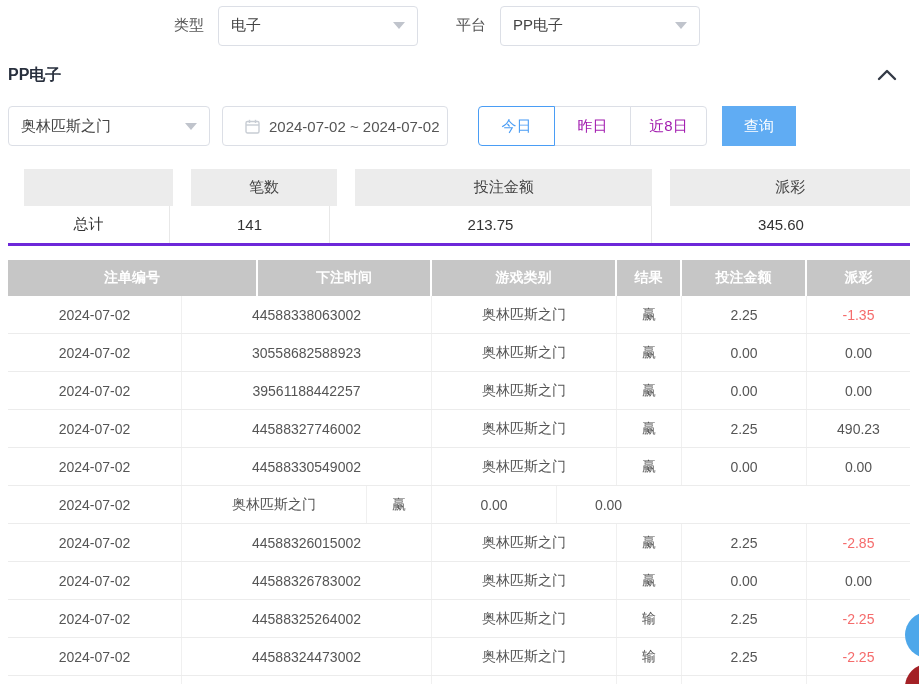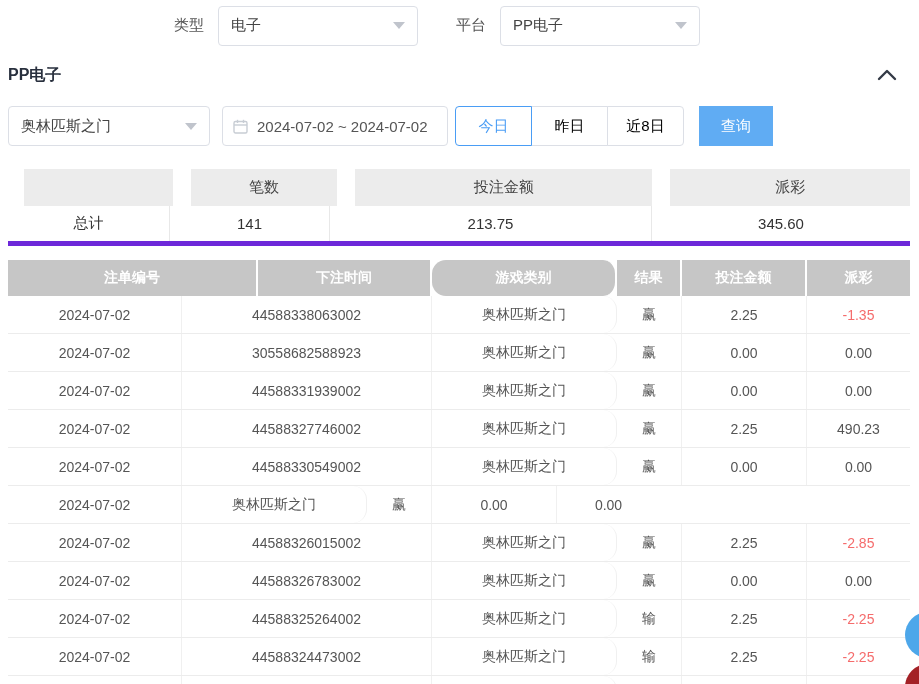--- a/index.html
+++ b/index.html
@@ -55,30 +55,30 @@
   .section-title { font-size: 16px; font-weight: bold; color: #29303e; }
   .chevron-up { cursor: pointer; display: flex; align-items: center; }
 
   
   .filter-row {
     display: flex;
     align-items: center;
     margin: 19px 0 0 8px;
   }
   .game-select { width: 202px; padding: 0 12px; cursor: pointer; }
-  .date-input { width: 226px; margin-left: 12px; padding: 0 10px; cursor: pointer; }
+  .date-input { width: 226px; margin-left: 12px; padding: 0 22px; cursor: pointer; }
   .date-input .cal { margin-right: 9px; flex: 0 0 auto; display:flex; }
   .date-text { font-size: 15px; color: #555; white-space: nowrap; }
 
-  .qgroup { display: flex; margin-left: 7px; }
+  .qgroup { display: flex; margin-left: 30px; }
   .qbtn {
     width: 77px; height: 40px;
     background: #fff;
     border: 1px solid #dcdfe6;
-    color: #000000;
+    color: #a21caf;
     font-size: 15px;
     cursor: pointer;
     margin-left: -1px;
     font-family: inherit;
   }
   .qbtn:first-child { border-radius: 4px 0 0 4px; margin-left: 0; }
   .qbtn:last-child { border-radius: 0 4px 4px 0; }
   .qbtn.active { border: 1px solid #4a9df5; color: #4a9df5; position: relative; z-index: 1; }
 
   .search-btn {
@@ -98,21 +98,21 @@
   .sum-head { display: flex; height: 37px; }
   .sum-head .cell {
     background: #ececec;
     color: #444;
     font-size: 15px;
     display: flex; align-items: center; justify-content: center;
     border-right: 2px solid #fff;
     margin-left: 16px;
   }
   .sum-head .cell:last-child { border-right: none; }
-  .sum-body { display: flex; height: 40px; border-bottom: 5px solid #6d28d9; }
+  .sum-body { display: flex; height: 40px; border-bottom: 3px solid #6d28d9; }
   .sum-body .cell {
     font-size: 15px; color: #333;
     display: flex; align-items: center; justify-content: center;
     border-right: 1px solid #e8e8e8;
   }
   .sum-body .cell:last-child { border-right: none; }
   .sc0 { width: 162px; } .sc1 { width: 160px; } .sc2 { width: 322px; } .sc3 { width: 258px; }
 
   
   .bets { margin: 14px 0 0 8px; width: 902px; }
@@ -128,21 +128,21 @@
   .bet-head .cell:last-child { border-right: none; }
   .trow { display: flex; height: 38px; border-bottom: 1px solid #ececec; background: #fff; }
   .trow .cell {
     font-size: 14px; color: #555;
     display: flex; align-items: center; justify-content: center;
     border-right: 1px solid #f0f0f0;
     overflow: hidden;
   }
   .trow .cell:last-child { border-right: none; }
   .trow .cell.neg { color: #f56c6c; }
-  .c0 { width: 174px; } .c1 { width: 250px; } .c2 { width: 185px; border-radius: 14px; }
+  .c0 { width: 174px; } .c1 { width: 250px; } .c2 { width: 185px; }
   .c3 { width: 65px; }  .c4 { width: 125px; } .c5 { width: 103px; }
   .trow.partial { height: 38px; }
 
   
   .fab {
     position: absolute;
     width: 46px; height: 46px;
     border-radius: 50%;
     right: -32px;
     cursor: pointer;
@@ -235,21 +235,21 @@
       <div class="trow">
         <div class="cell c0">2024-07-02</div>
         <div class="cell c1">30558682588923</div>
         <div class="cell c2">奥林匹斯之门</div>
         <div class="cell c3">赢</div>
         <div class="cell c4">0.00</div>
         <div class="cell c5">0.00</div>
       </div>
       <div class="trow">
         <div class="cell c0">2024-07-02</div>
-        <div class="cell c1">44588331939002</div>
+        <div class="cell c1">39561188442257</div>
         <div class="cell c2">奥林匹斯之门</div>
         <div class="cell c3">赢</div>
         <div class="cell c4">0.00</div>
         <div class="cell c5">0.00</div>
       </div>
       <div class="trow">
         <div class="cell c0">2024-07-02</div>
         <div class="cell c1">44588327746002</div>
         <div class="cell c2">奥林匹斯之门</div>
         <div class="cell c3">赢</div>

